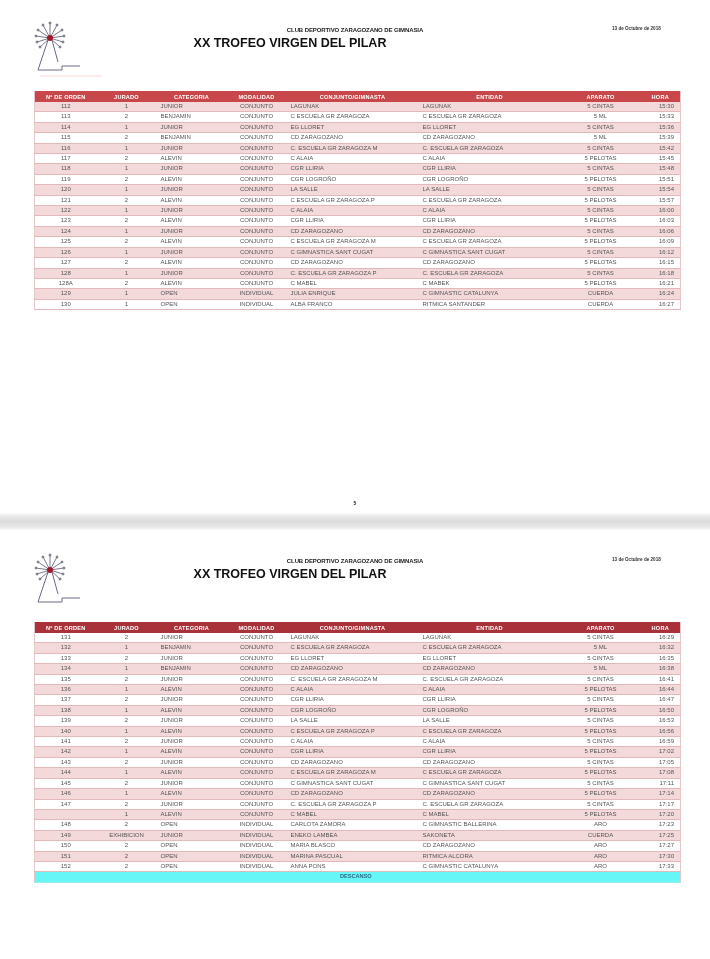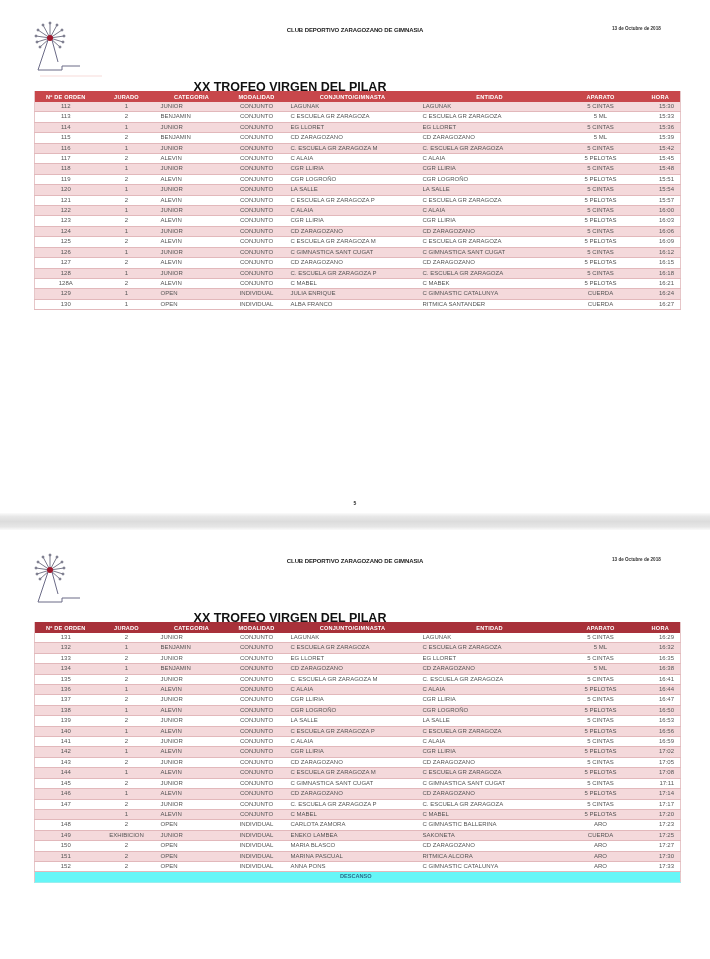--- a/index.html
+++ b/index.html
@@ -13,21 +13,21 @@
   #page1 { top:0; height:513px; }
   #page2 { top:530px; height:429px; }
   .topbar { position:absolute; left:0; top:0; width:710px; height:6px;
     background:linear-gradient(#e4e4e4,#f4f4f4); }
   .sep { position:absolute; left:0; top:513px; width:710px; height:17px;
     background:linear-gradient(#fbfbfb 0%, #e8e8e8 20%, #dcdcdc 50%, #e6e6e6 80%, #fafafa 100%); }
   .logo { position:absolute; left:30px; width:80px; height:60px; }
   .club { position:absolute; left:0; width:710px; text-align:center; font-size:6px;
     font-weight:bold; color:#222; letter-spacing:-0.1px; }
   .title { position:absolute; left:0; width:580px; text-align:center; font-size:12.5px;
-    font-weight:bold; color:#111; letter-spacing:0px;margin-top:44px; }
+    font-weight:bold; color:#111; letter-spacing:0px; }
   .date { position:absolute; left:612px; font-size:4.6px; color:#333; font-weight:bold; }
   .pageno { position:absolute; left:0; width:710px; text-align:center; font-size:5px; color:#222; font-weight:bold; }
   table.sched { position:absolute; left:34px; width:646px; border-collapse:collapse;
     table-layout:fixed; font-size:6px; }
   table.sched th { color:#fff; font-weight:bold; height:11px; padding:0; font-size:5.6px; letter-spacing:0.2px; }
   table.sched td { height:9.4px; padding:0; line-height:9.4px; white-space:nowrap; overflow:hidden;
     border-bottom:1px solid #e2b8bb; color:#555; }
   .p1 th { background:#c8474b; }
   .p2 th { background:#a8313a; }
   tr.pink td { background:#f4d9db; }

